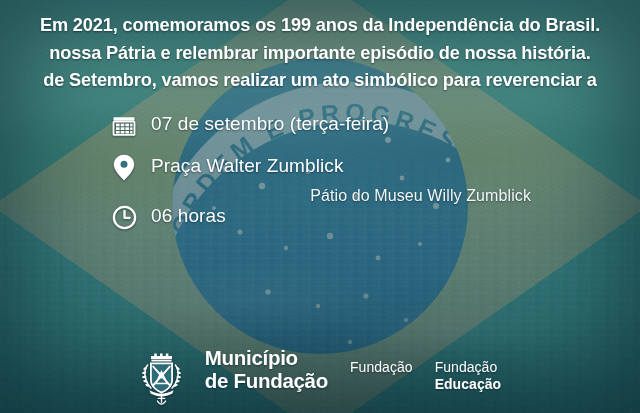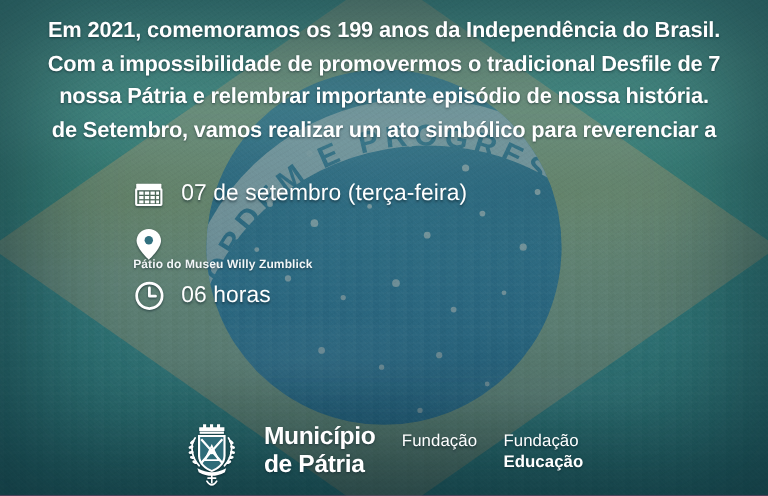--- a/index.html
+++ b/index.html
@@ -139,21 +139,20 @@
   }
 
   
   .details {
     margin-top: 18px;
     width: 420px;
     margin-left: 2px;
   }
   .detail-row {
     display: flex;
-    align-items: center;
     gap: 14px;
     height: 42px;
   }
   .detail-icon {
     width: 26px;
     height: 26px;
     flex: 0 0 26px;
     display: flex;
     align-items: center;
     justify-content: center;
@@ -165,43 +164,42 @@
     color: #ffffff;
     font-size: 19px;
     font-weight: 400;
     letter-spacing: .1px;
     text-shadow: 0 1px 2px rgba(0,20,30,.5);
     white-space: nowrap;
   }
   .detail-sub {
     margin: -10px 0 0 0;
     padding-left: 0;
+    text-align: right;
     width: 420px;
     color: #f2f6f7;
-    font-size: 10px;
+    font-size: 16px;
     letter-spacing: .1px;
     text-shadow: 0 1px 2px rgba(0,20,30,.5);
     white-space: nowrap;
-    font-weight: bold;
   }
 
   
   .footer {
     position: absolute;
     left: 0;
     right: 0;
     bottom: 8px;
     display: flex;
     justify-content: center;
     align-items: flex-start;
     gap: 22px;
   }
   .brand {
     display: flex;
-    align-items: center;
     gap: 20px;
   }
   .crest {
     width: 46px;
     height: 58px;
     flex: 0 0 46px;
     filter: drop-shadow(0 1px 1px rgba(0,20,30,.45));
   }
   .crest svg { display: block; width: 100%; height: 100%; }
   .brand-words {
@@ -285,21 +283,20 @@
   </div>
 
   <div class="bg-layer bg-tint"></div>
   <div class="bg-layer bg-grain"></div>
   <div class="bg-layer bg-vignette"></div>
 
   <div class="content">
 
     <div class="headline">
       <span class="hl-line">Em 2021, comemoramos os 199 anos da Independência do Brasil.</span>
-      <span class="hl-line">Com a impossibilidade de promovermos o tradicional Desfile de 7</span>
       <span class="hl-line">nossa Pátria e relembrar importante episódio de nossa história.</span>
       <span class="hl-line">de Setembro, vamos realizar um ato simbólico para reverenciar a</span>
     </div>
 
 
     <div class="details">
 
       <div class="detail-row">
         <span class="detail-icon">
           <svg width="24" height="24" viewBox="0 0 24 24" aria-hidden="true">
@@ -324,20 +321,21 @@
         <span class="detail-text">07 de setembro (terça-feira)</span>
       </div>
 
       <div class="detail-row">
         <span class="detail-icon">
           <svg width="22" height="27" viewBox="0 0 22 27" aria-hidden="true">
             <path d="M11 0.8 C5.2 0.8 0.8 5.2 0.8 10.6 C0.8 17.3 11 26.4 11 26.4 C11 26.4 21.2 17.3 21.2 10.6 C21.2 5.2 16.8 0.8 11 0.8 Z" fill="currentColor"></path>
             <circle cx="11" cy="10.2" r="3.5" fill="#31707f"></circle>
           </svg>
         </span>
+        <span class="detail-text">Praça Walter Zumblick</span>
       </div>
       <div class="detail-sub">Pátio do Museu Willy Zumblick</div>
 
       <div class="detail-row">
         <span class="detail-icon">
           <svg width="25" height="25" viewBox="0 0 25 25" aria-hidden="true">
             <circle cx="12.5" cy="12.5" r="10.6" fill="none" stroke="currentColor" stroke-width="2.3"></circle>
             <path d="M12.5 5.9 L12.5 12.8 L17.6 12.8" fill="none" stroke="currentColor" stroke-width="2.3" stroke-linecap="round" stroke-linejoin="round"></path>
           </svg>
         </span>
@@ -386,21 +384,21 @@
               <path d="M10.5 43.2 c4.2 2.4 8.3 3.4 12 3.4 c3.7 0 7.8 -1 12 -3.4
                        l-1.1 3.3 c-3.9 2.1 -7.5 3 -10.9 3 c-3.4 0 -7 -.9 -10.9 -3 Z"></path>
 
               <path d="M22.5 48.6 v6.6 M19.3 51.4 h6.4 M18.4 54.0 c1.2 2.1 2.5 3.1 4.1 3.1
                        c1.6 0 2.9 -1 4.1 -3.1" fill="none" stroke="#ffffff" stroke-width="1.4" stroke-linecap="round"></path>
             </g>
           </svg>
         </span>
         <span class="brand-words">
           <span>Município</span><br>
-          <span>de Pátria</span>
+          <span>de Fundação</span>
         </span>
       </div>
 
       <div class="partner">
         <span class="pl">Fundação</span>
       </div>
 
       <div class="partner">
         <span class="pl">Fundação</span>
         <span class="pl-strong">Educação</span>

